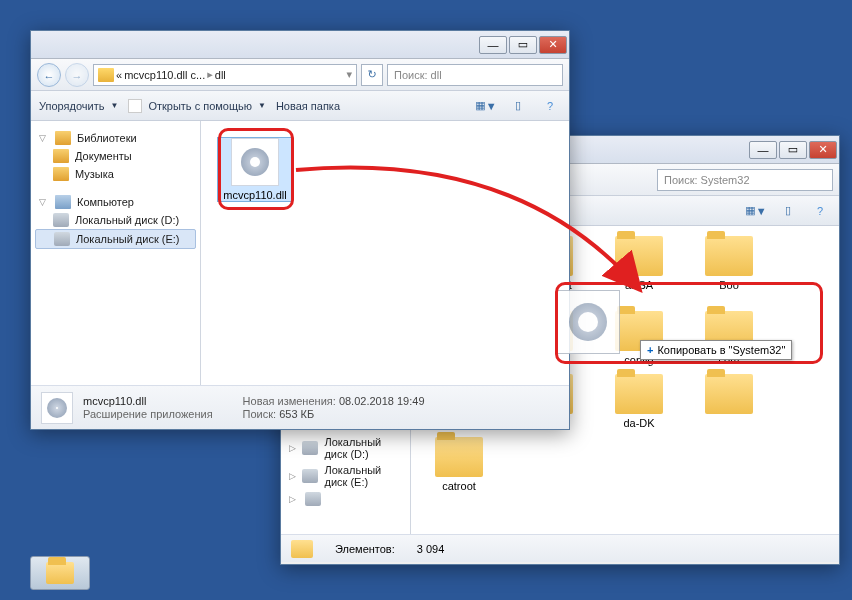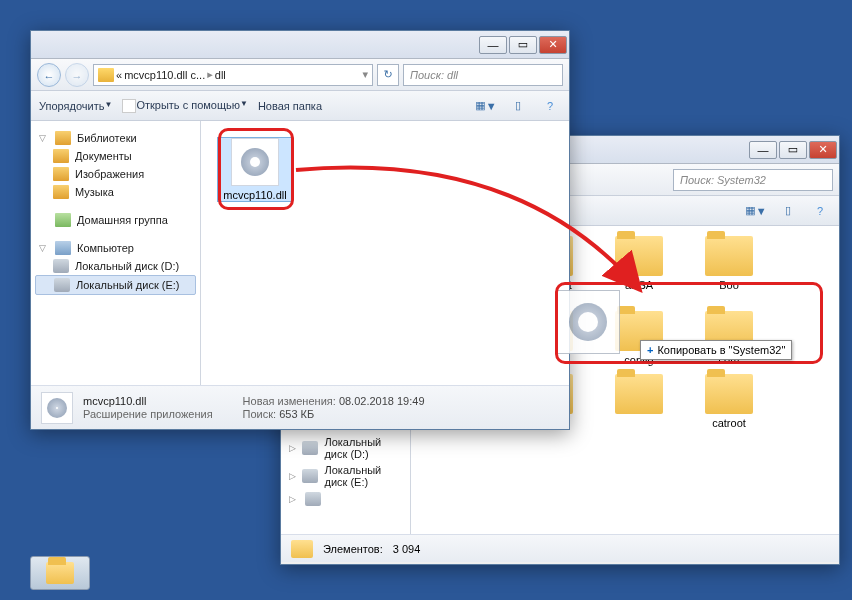--- a/index.html
+++ b/index.html
@@ -14,24 +14,24 @@
 .winbtn.close { background: linear-gradient(#de6a5a, #c64232); color: #fff; }
 
 .navbar { height: 32px; background: linear-gradient(#f8f9fb, #e8ecf2); border-bottom: 1px solid #c8cfdb; display: flex; align-items: center; padding: 0 6px; gap: 4px; }
 .navarrow { width: 24px; height: 24px; border: 1px solid #9bb8d9; border-radius: 12px; background: radial-gradient(#fff, #d0e0f0); display: flex; align-items: center; justify-content: center; color: #3a6ea5; cursor: pointer; }
 .navarrow.dis { opacity: 0.5; }
 .crumb { flex: 1; height: 22px; border: 1px solid #a8b4c4; background: #fff; display: flex; align-items: center; padding: 0 4px; gap: 2px; }
 .crumb .fld-ico { width: 16px; height: 14px; background: linear-gradient(#ffd96b, #e8b23a); border-radius: 1px; }
 .crumb span { color: #222; }
 .crumb .sep { color: #888; }
 .refresh { width: 22px; height: 22px; border: 1px solid #a8b4c4; background: #fff; display: flex; align-items: center; justify-content: center; color: #3a6ea5; cursor: pointer; }
-.search { width: 160px; height: 22px; border: 1px solid #a8b4c4; background: #fff; display: flex; align-items: center; padding: 0 6px; color: #888; font-style: italic; }
+.search { width: 176px; height: 22px; border: 1px solid #a8b4c4; background: #fff; display: flex; align-items: center; padding: 0 6px; color: #888; }
 
 .toolbar { height: 30px; background: linear-gradient(#f5f7fa, #e4e9f0); border-bottom: 1px solid #c8cfdb; display: flex; align-items: center; padding: 0 8px; gap: 10px; }
-.tbtn { color: #2a3b55; cursor: pointer; display: flex; gap: 0; }
+.tbtn { color: #2a3b55; cursor: pointer; display: flex; align-items: center; gap: 6px; }
 .tbtn .dd { font-size: 8px; }
 .tspace { flex: 1; }
 .ticon { width: 22px; height: 20px; border: 1px solid transparent; display: flex; align-items: center; justify-content: center; cursor: pointer; color: #3a6fa8; }
 
 .body { display: flex; height: calc(100% - 28px - 32px - 30px - 44px); }
 .sidebar { width: 170px; border-right: 1px solid #d0d6e0; background: #fff; padding: 8px 4px; overflow: hidden; }
 .sb-group { margin-bottom: 10px; }
 .sb-item { display: flex; align-items: center; gap: 6px; padding: 2px 4px; color: #1a1a1a; cursor: pointer; }
 .sb-item.sel { background: #d9e6f7; border: 1px solid #a8c0e0; border-radius: 2px; }
 .sb-ico { width: 16px; height: 14px; background: #ffd96b; border-radius: 1px; flex-shrink: 0; }
@@ -63,21 +63,21 @@
 .hl1 { left: 218px; top: 128px; width: 76px; height: 82px; }
 .hl2 { left: 555px; top: 282px; width: 268px; height: 82px; }
 
 .arrow-svg { position: absolute; left: 0; top: 0; width: 852px; height: 600px; pointer-events: none; z-index: 40; }
 
 .drag-ghost { position: absolute; left: 556px; top: 290px; width: 64px; height: 64px; background: #fff; border: 1px solid #b0b8c4; opacity: 0.85; display: flex; align-items: center; justify-content: center; z-index: 45; }
 .tooltip { position: absolute; left: 640px; top: 340px; background: #fff; border: 1px solid #888; padding: 3px 6px; display: flex; align-items: center; gap: 4px; z-index: 60; box-shadow: 1px 1px 3px rgba(0,0,0,0.3); }
 .tooltip .plus { color: #0060c0; font-weight: bold; }
 
 .win2 .body { height: calc(100% - 28px - 32px - 30px - 30px); }
-.win2 .status { height: 28px; border-top: 1px solid #d8deea; background: linear-gradient(#f5f7fa, #e8ecf2); display: flex; align-items: center; padding: 0 10px; gap: 10px; }
+.win2 .status { height: 28px; border-top: 1px solid #d8deea; background: linear-gradient(#f5f7fa, #e8ecf2); display: flex; align-items: center; padding: 0 10px; gap: 22px; }
 .status .fld-small { width: 22px; height: 18px; background: linear-gradient(#ffe090, #f0c050); border-radius: 2px; }
 
 .taskbar { position: absolute; left: 30px; bottom: 10px; width: 60px; height: 34px; background: linear-gradient(#e0e8f0, #b8c8d8); border: 1px solid #8a9ab0; border-radius: 3px; display: flex; align-items: center; justify-content: center; }
 </style>
 </head>
 <body>
 
 <div class="window win2">
   <div class="titlebar">
     <div class="winbtn">
@@ -167,20 +167,24 @@
         <div class="fileitem">
             <div class="folder"></div>
             <div class="fname"></div>
           </div>
         <div class="fileitem">
             <div class="folder"></div>
             <div class="fname"></div>
           </div>
         <div class="fileitem">
             <div class="folder"></div>
+            <div class="fname">da-DK</div>
+          </div>
+        <div class="fileitem">
+            <div class="folder"></div>
             <div class="fname"></div>
           </div>
         <div class="fileitem">
             <div class="folder"></div>
             <div class="fname">catroot</div>
           </div>
       </div>
     </div>
   </div>
   <div class="status">
@@ -254,32 +258,21 @@
             <span class="sb-chev">▽</span>
             <span class="sb-ico lib"></span>
             <span>Библиотеки</span>
           </div>
         <div class="sb-item" style="padding-left:18px">
             <span class="sb-ico lib"></span>
             <span>Документы</span>
           </div>
         <div class="sb-item" style="padding-left:18px">
             <span class="sb-ico lib"></span>
-            <span>Изображения</span>
-          </div>
-        <div class="sb-item" style="padding-left:18px">
-            <span class="sb-ico lib"></span>
             <span>Музыка</span>
-          </div>
-      </div>
-      <div class="sb-group">
-        <div class="sb-item">
-            <span class="sb-chev"></span>
-            <span class="sb-ico home"></span>
-            <span>Домашняя группа</span>
           </div>
       </div>
       <div class="sb-group">
         <div class="sb-item">
             <span class="sb-chev">▽</span>
             <span class="sb-ico comp"></span>
             <span>Компьютер</span>
           </div>
         <div class="sb-item" style="padding-left:18px">
             <span class="sb-ico disk"></span>

